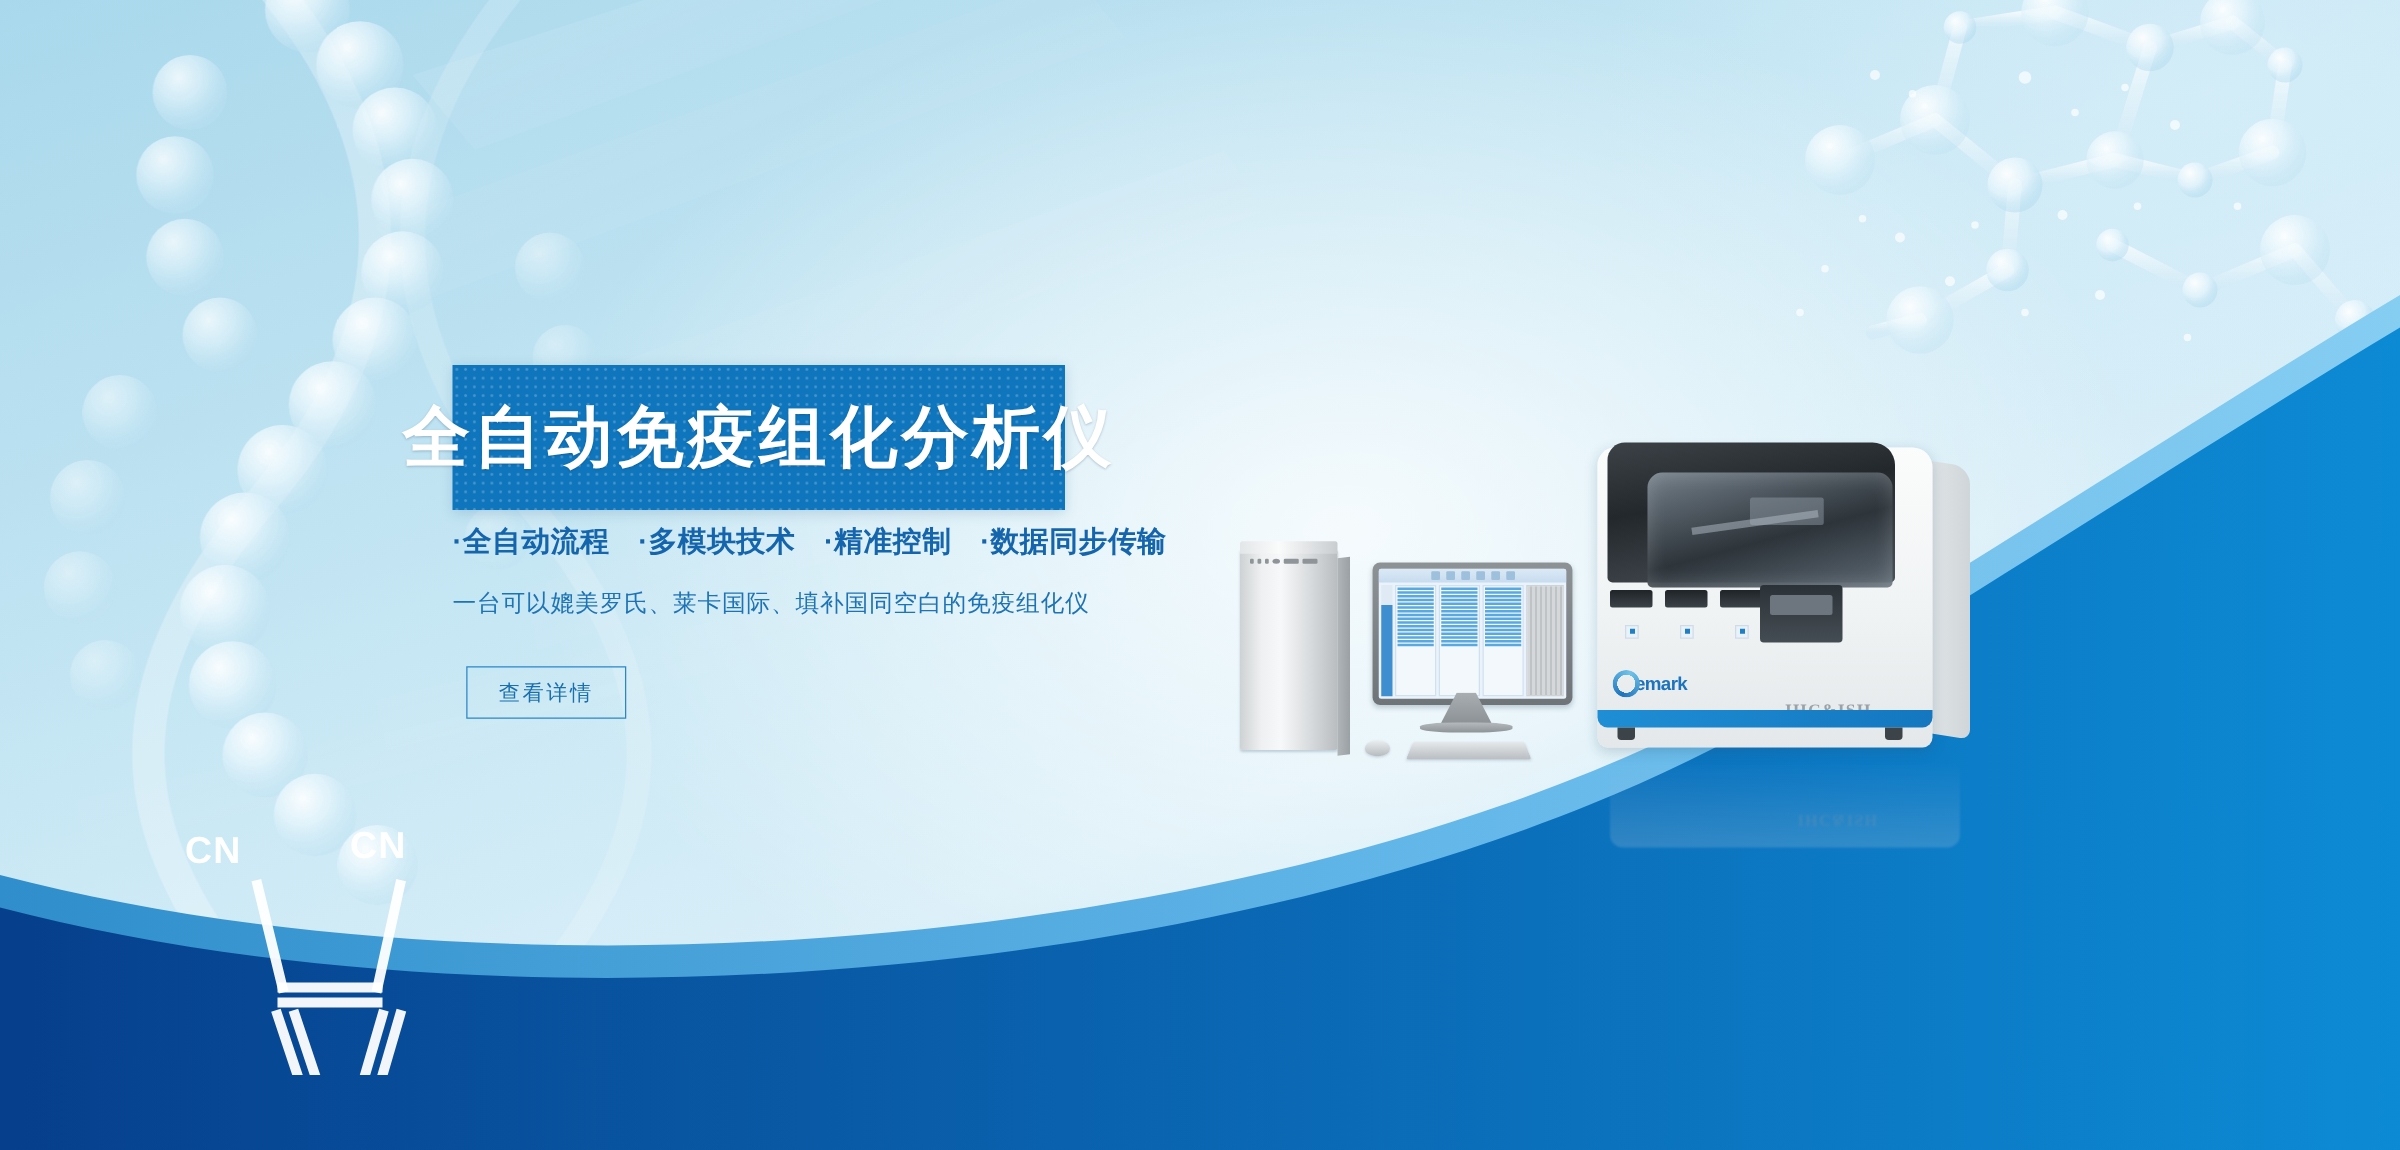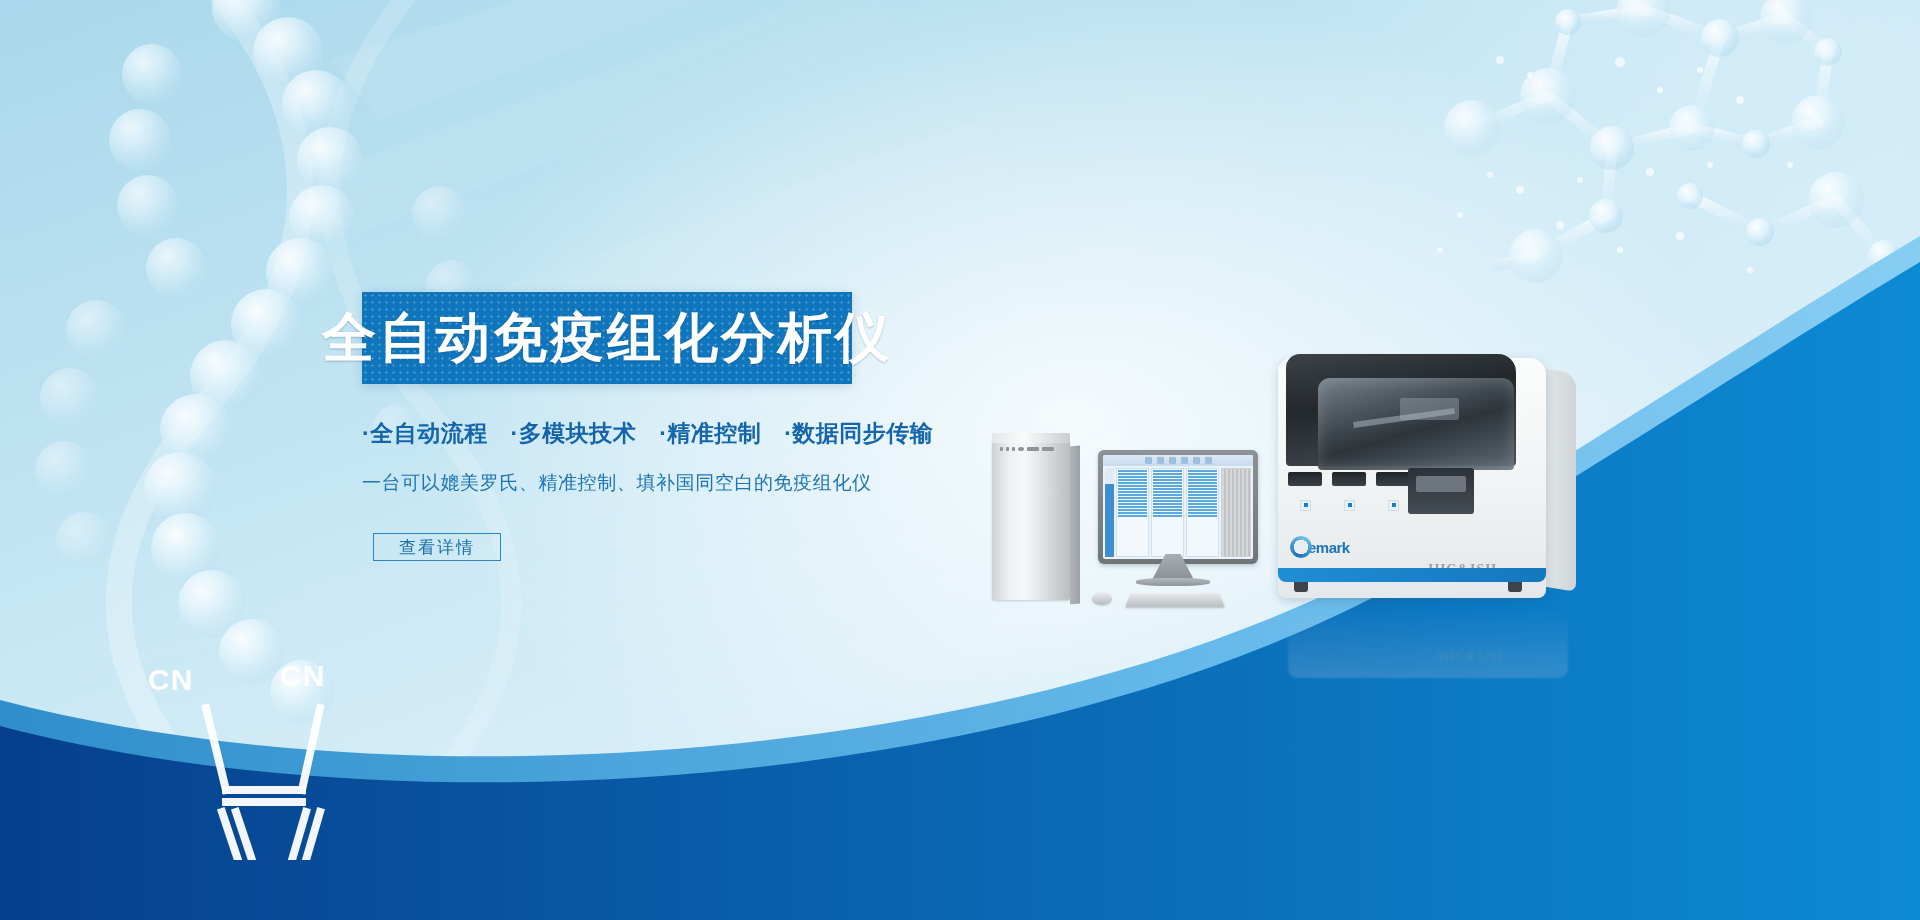--- a/index.html
+++ b/index.html
@@ -11,39 +11,39 @@
       linear-gradient(160deg,#a9d8ec 0%, #b9e0f0 22%, #cbe9f5 45%, #d8eef8 62%, #bfe2f1 82%, #a6d4e9 100%);
   }
 
   
   .bgsvg{position:absolute;left:0;top:0;width:1920px;height:920px;pointer-events:none;}
 
   
   .streaks{position:absolute;left:0;top:0;width:1920px;height:920px;opacity:.55;}
 
   
-  #title-box{position:absolute;left:362px;top:292px;width:490px;height:92px;
+  #title-box{position:absolute;left:362px;top:292px;width:490px;height:116px;
     background-color:#0f76bd;
     background-image:radial-gradient(rgba(255,255,255,.22) 1px, transparent 1.2px);
     background-size:7px 7px;
     display:flex;align-items:center;justify-content:center;
     box-shadow:0 2px 10px rgba(20,80,130,.18);}
   #title-text{font-family:"Liberation Serif","DejaVu Serif",serif;font-weight:bold;
     font-size:54px;color:#ffffff;letter-spacing:3px;line-height:1;
     text-shadow:0 1px 2px rgba(0,40,80,.25);white-space:nowrap;}
 
   #features{position:absolute;left:362px;top:418px;width:620px;
     font-size:23px;font-weight:bold;color:#1565ad;white-space:nowrap;letter-spacing:.5px;}
   #features .feat{margin-right:16px;}
   #features .dot-mark{color:#1565ad;}
 
   #desc{position:absolute;left:362px;top:470px;
     font-size:19px;color:#1e73b4;letter-spacing:.6px;white-space:nowrap;}
 
-  #cta{position:absolute;left:373px;top:533px;width:128px;height:28px;
+  #cta{position:absolute;left:373px;top:533px;width:128px;height:42px;
     border:1px solid #2a86c9;background:transparent;color:#1a6fae;
     font-size:17px;letter-spacing:2px;cursor:pointer;
     display:flex;align-items:center;justify-content:center;}
 
   
   #chem{position:absolute;left:130px;top:630px;width:300px;height:230px;}
   .chem-label{position:absolute;color:#ffffff;font-size:30px;font-weight:bold;letter-spacing:1px;}
 
   
   #product{position:absolute;left:980px;top:330px;width:620px;height:320px;}
@@ -425,17 +425,17 @@
     <span id="title-text">全自动免疫组化分析仪</span>
   </div>
 
   <div id="features">
     <span class="feat"><span class="dot-mark">·</span><span>全自动流程</span></span>
     <span class="feat"><span class="dot-mark">·</span><span>多模块技术</span></span>
     <span class="feat"><span class="dot-mark">·</span><span>精准控制</span></span>
     <span class="feat"><span class="dot-mark">·</span><span>数据同步传输</span></span>
   </div>
 
-  <div id="desc">一台可以媲美罗氏、精准控制、填补国同空白的免疫组化仪</div>
+  <div id="desc">一台可以媲美罗氏、莱卡国际、填补国同空白的免疫组化仪</div>
 
   <button id="cta">查看详情</button>
 
 </div>
 
 </body></html>

